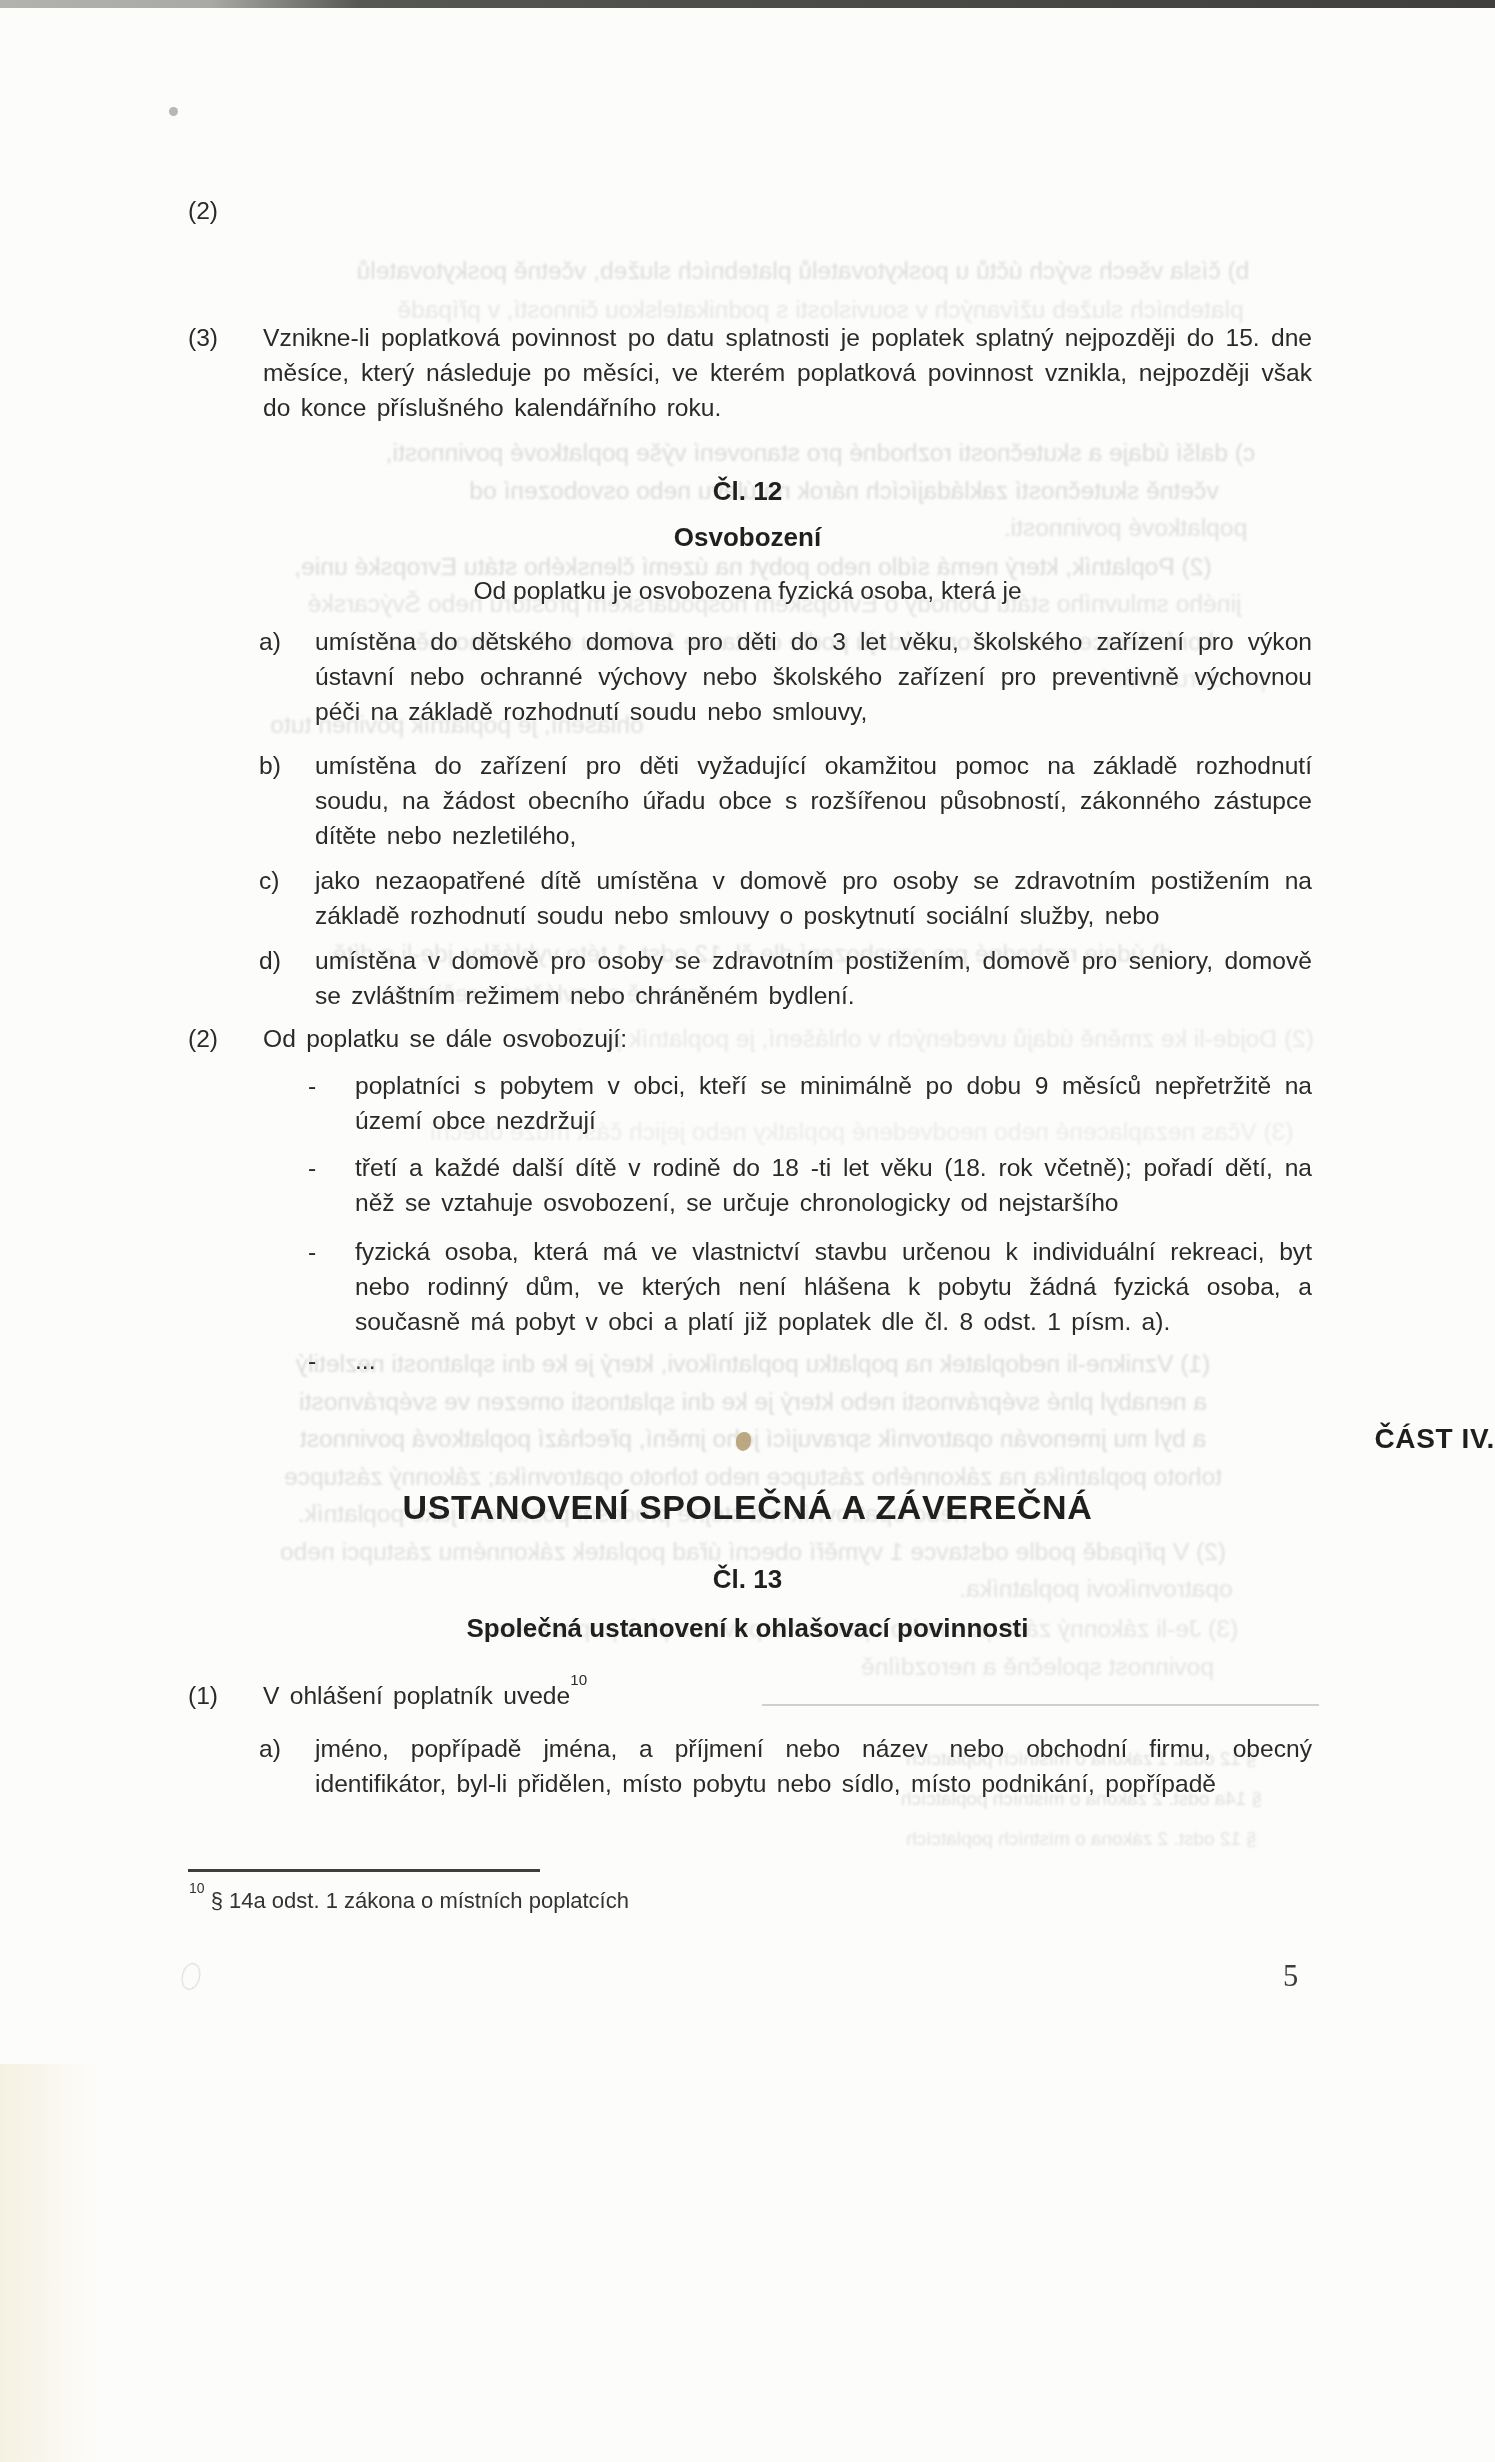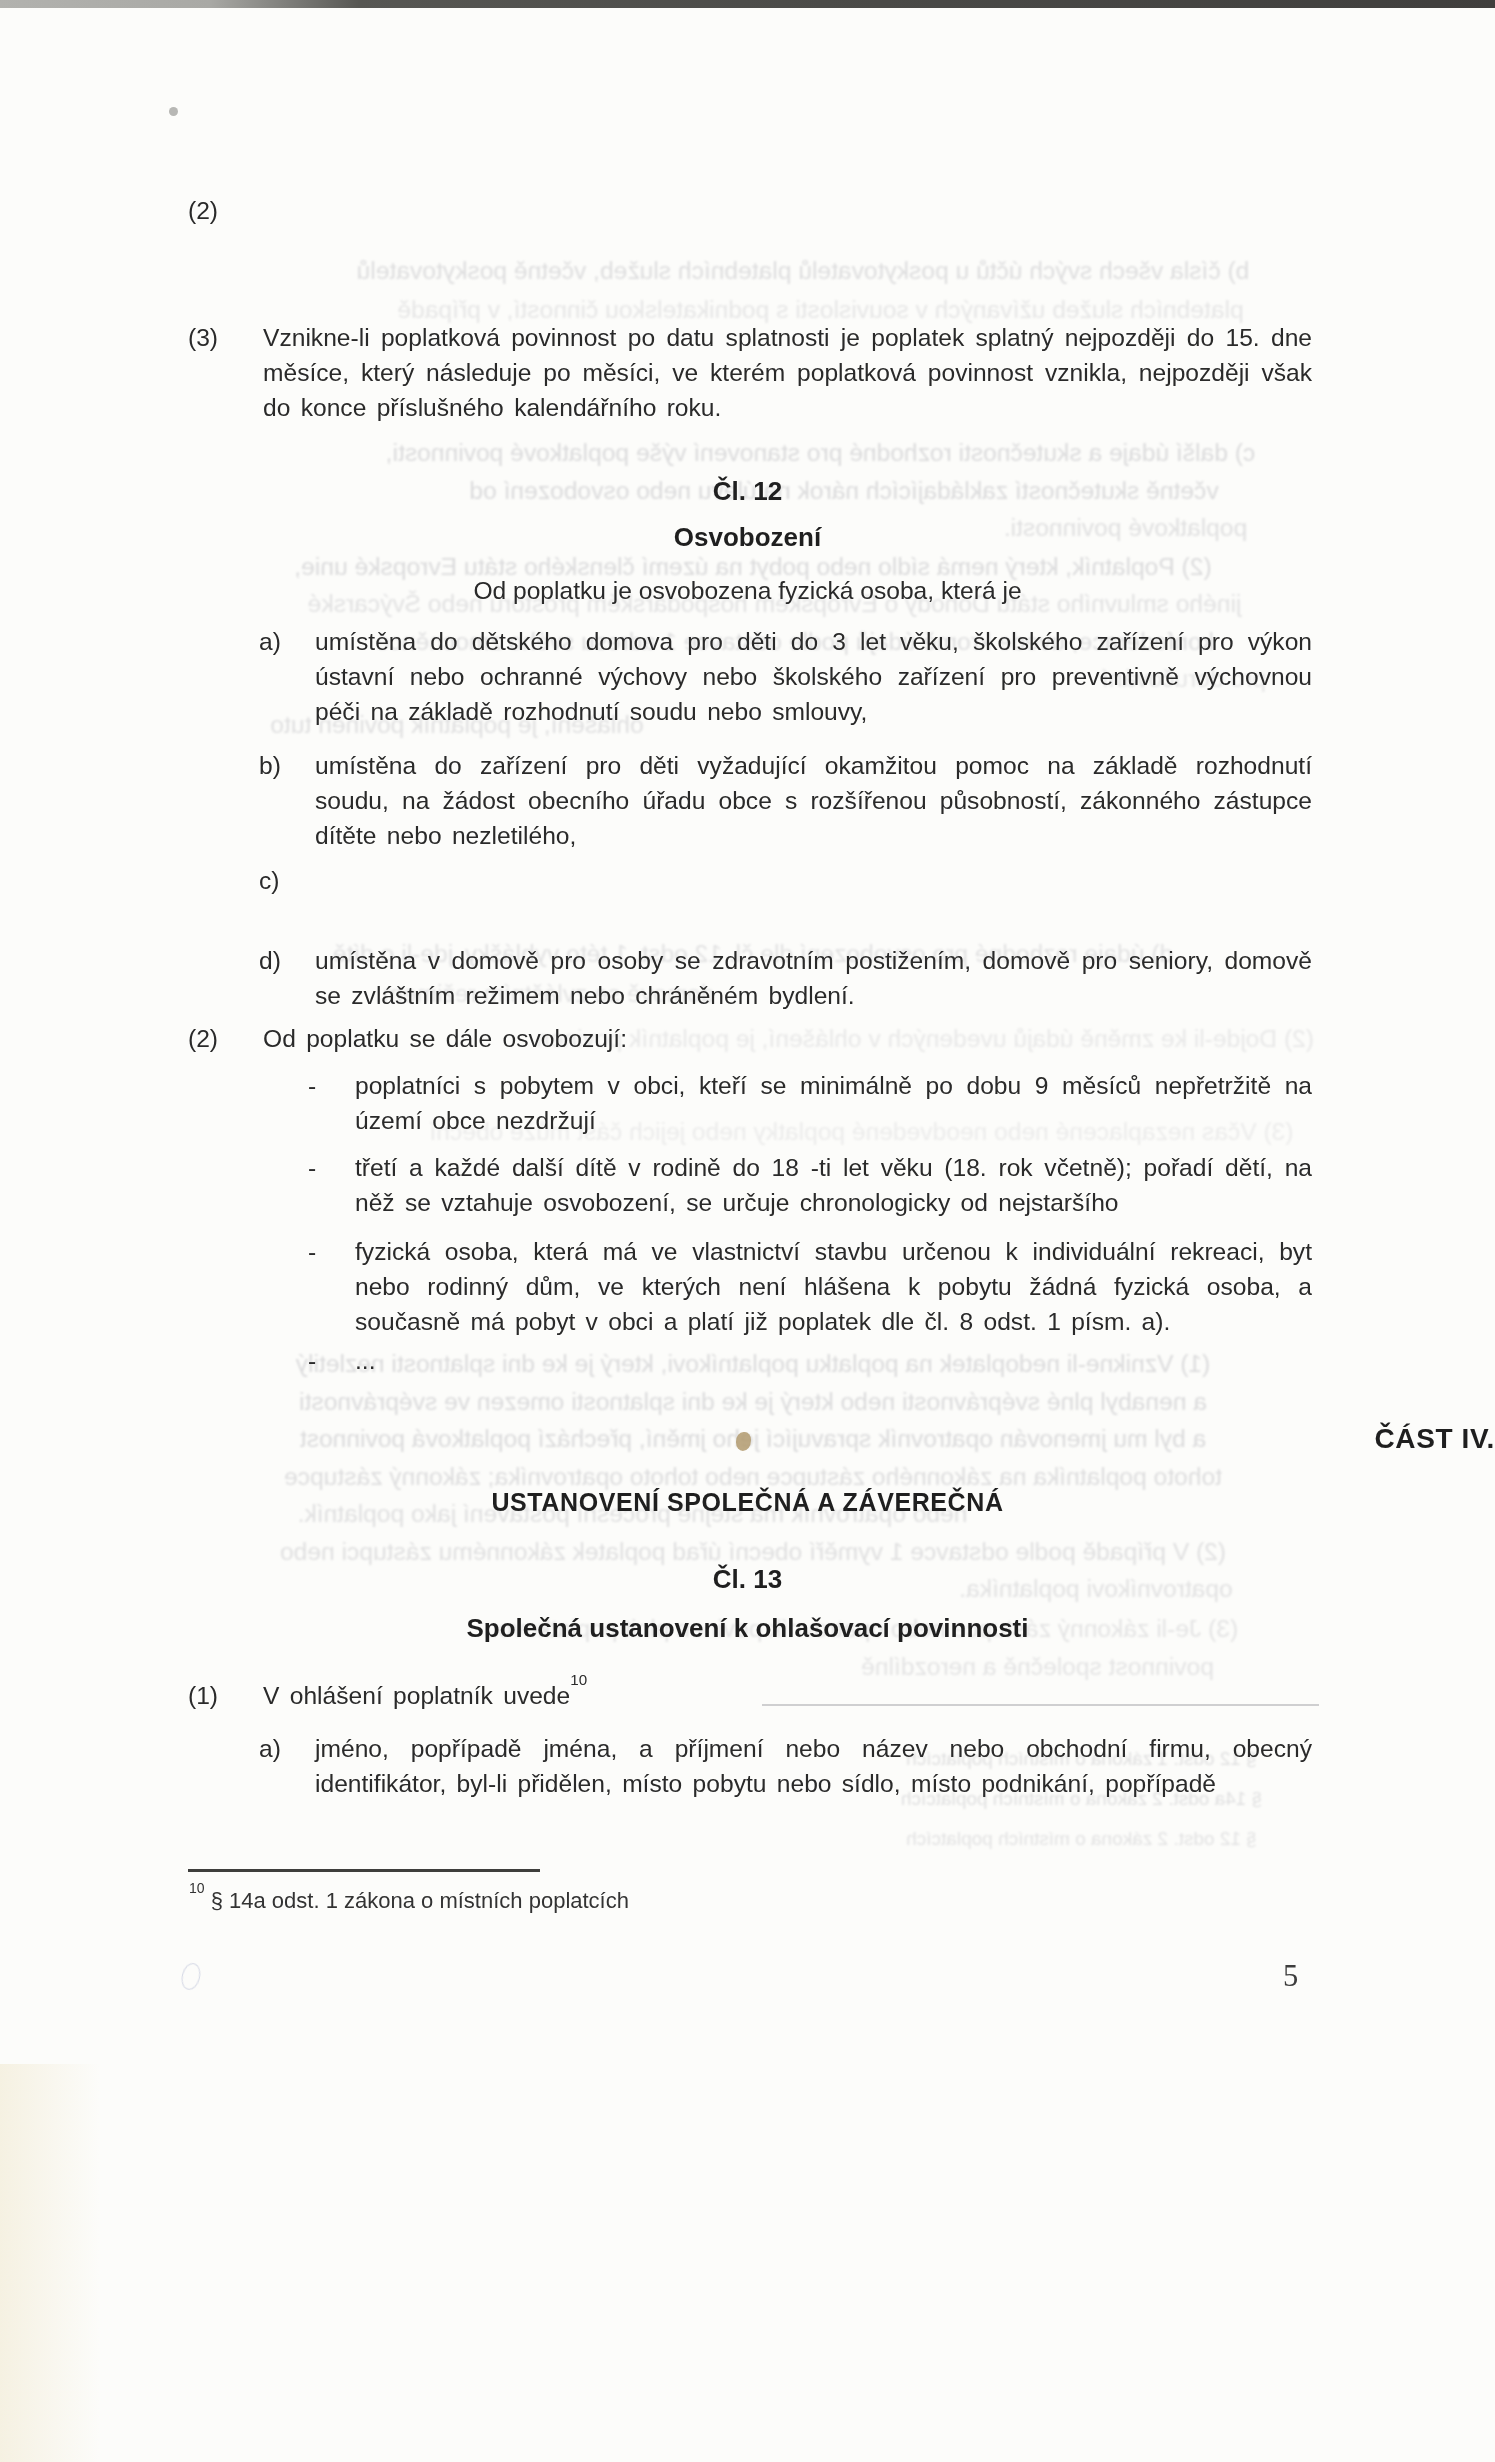--- a/index.html
+++ b/index.html
@@ -41,21 +41,21 @@
     text-align:justify;
   }
   .bullet .dash { position:absolute; left:-47px; }
   
   .h-center {
     position:absolute; left:0; width:1495px;
     text-align:center; font-weight:bold; color:#1f1f1f;
   }
   .h-article { font-size:26px; }
   .h-part    { font-size:28px; letter-spacing:0.6px;text-align:right; }
-  .h-part-sub{ font-size:25px; letter-spacing:0.6px; }
+  .h-part-sub{ font-size:34px; letter-spacing:0.6px; }
   .h-intro   { font-weight:normal; font-size:24.6px; color:#2a2a2a; }
   sup.fnref {
     font-size:15.2px; line-height:0; position:relative; top:-9.4px;
   }
   .fn-rule {
     position:absolute; left:188px; top:1869px; width:352px; height:2.9px;
     background:#3e3e3c;
   }
   .footnote {
     position:absolute; left:189px; top:1888px;
@@ -158,20 +158,21 @@
     <span class="itext">umístěna do dětského domova pro děti do 3 let věku, školského zařízení pro výkon ústavní nebo ochranné výchovy nebo školského zařízení pro preventivně výchovnou péči na základě rozhodnutí soudu nebo smlouvy,</span>
   </div>
 
   <div class="item" style="top:748px">
     <span class="lab">b)</span>
     <span class="itext">umístěna do zařízení pro děti vyžadující okamžitou pomoc na základě rozhodnutí soudu, na žádost obecního úřadu obce s rozšířenou působností, zákonného zástupce dítěte nebo nezletilého,</span>
   </div>
 
   <div class="item" style="top:863px">
     <span class="lab">c)</span>
+    <span class="itext">jako nezaopatřené dítě umístěna v domově pro osoby se zdravotním postižením na základě rozhodnutí soudu nebo smlouvy o poskytnutí sociální služby, nebo</span>
   </div>
 
   <div class="item" style="top:943px">
     <span class="lab">d)</span>
     <span class="itext">umístěna v domově pro osoby se zdravotním postižením, domově pro seniory, domově se zvláštním režimem nebo chráněném bydlení.</span>
   </div>
 
   <div class="para" style="top:1021px">
     <span class="num">(2)</span>
     <span class="ptext">Od poplatku se dále osvobozují:</span>

